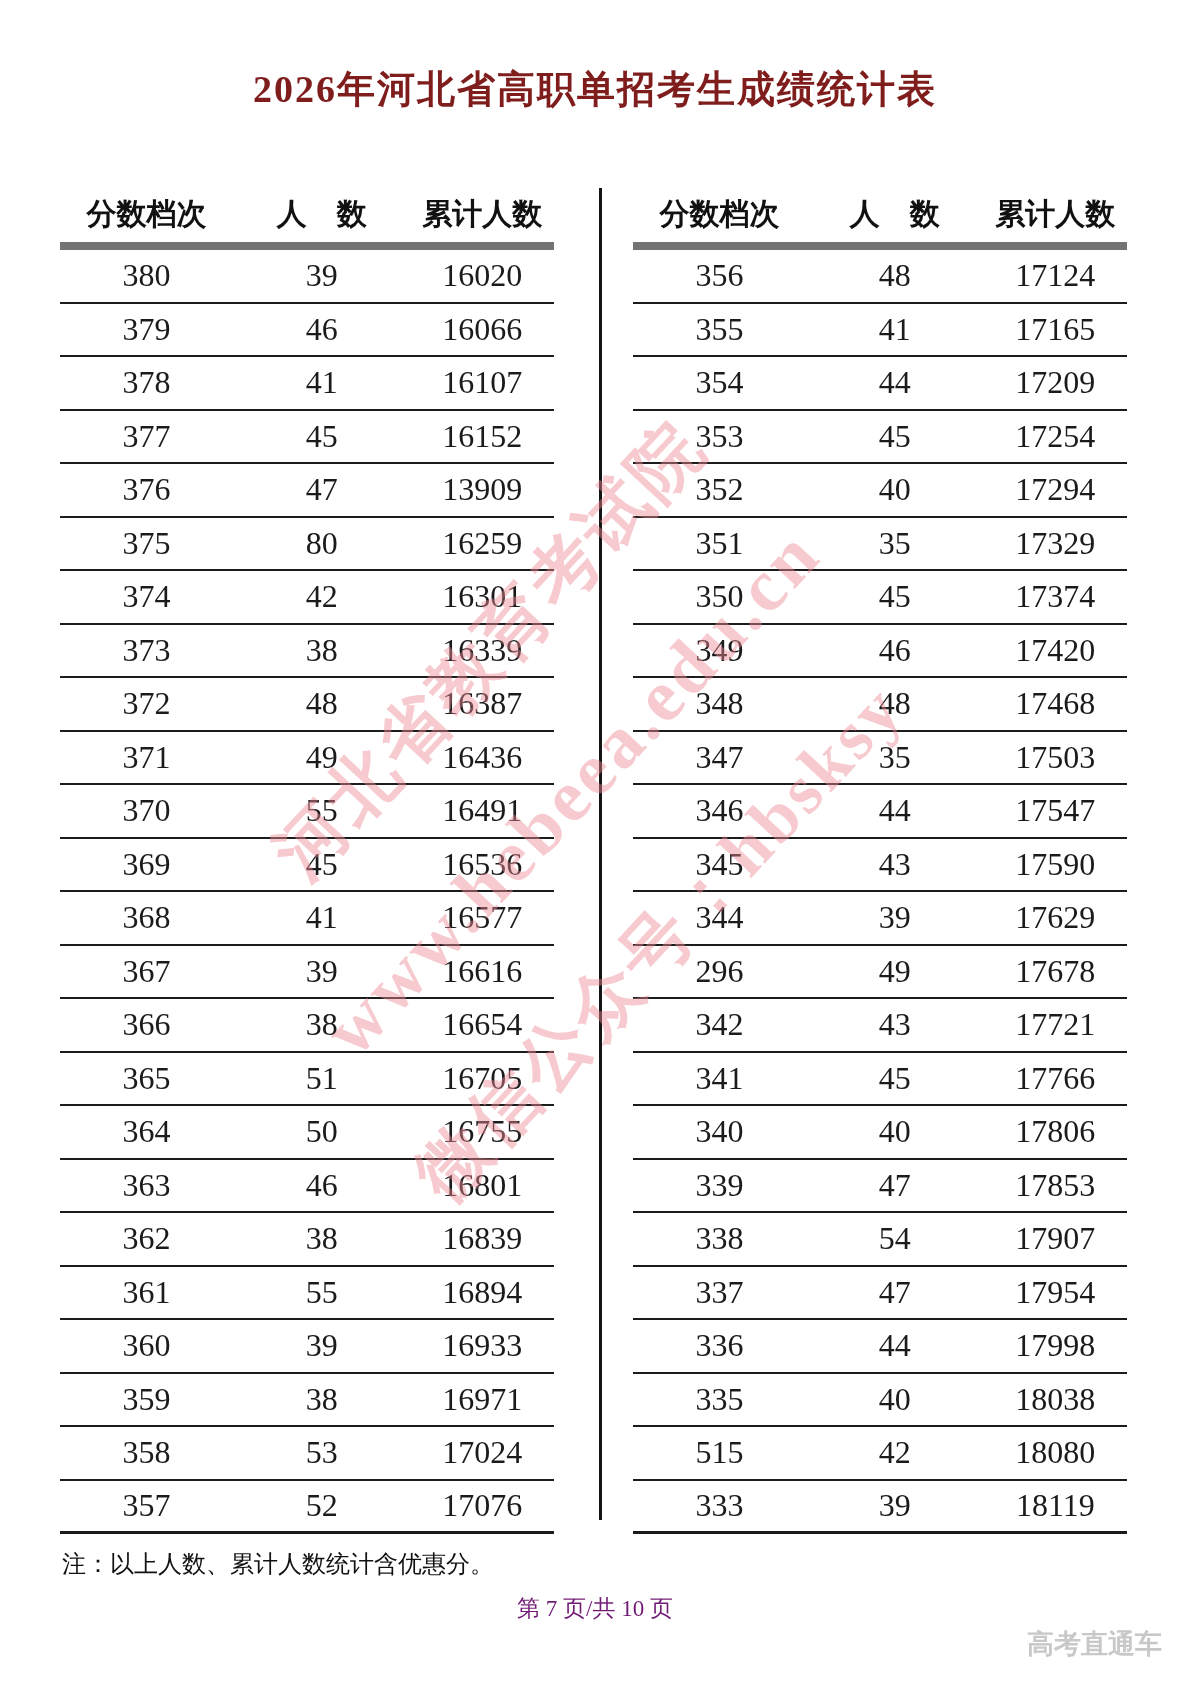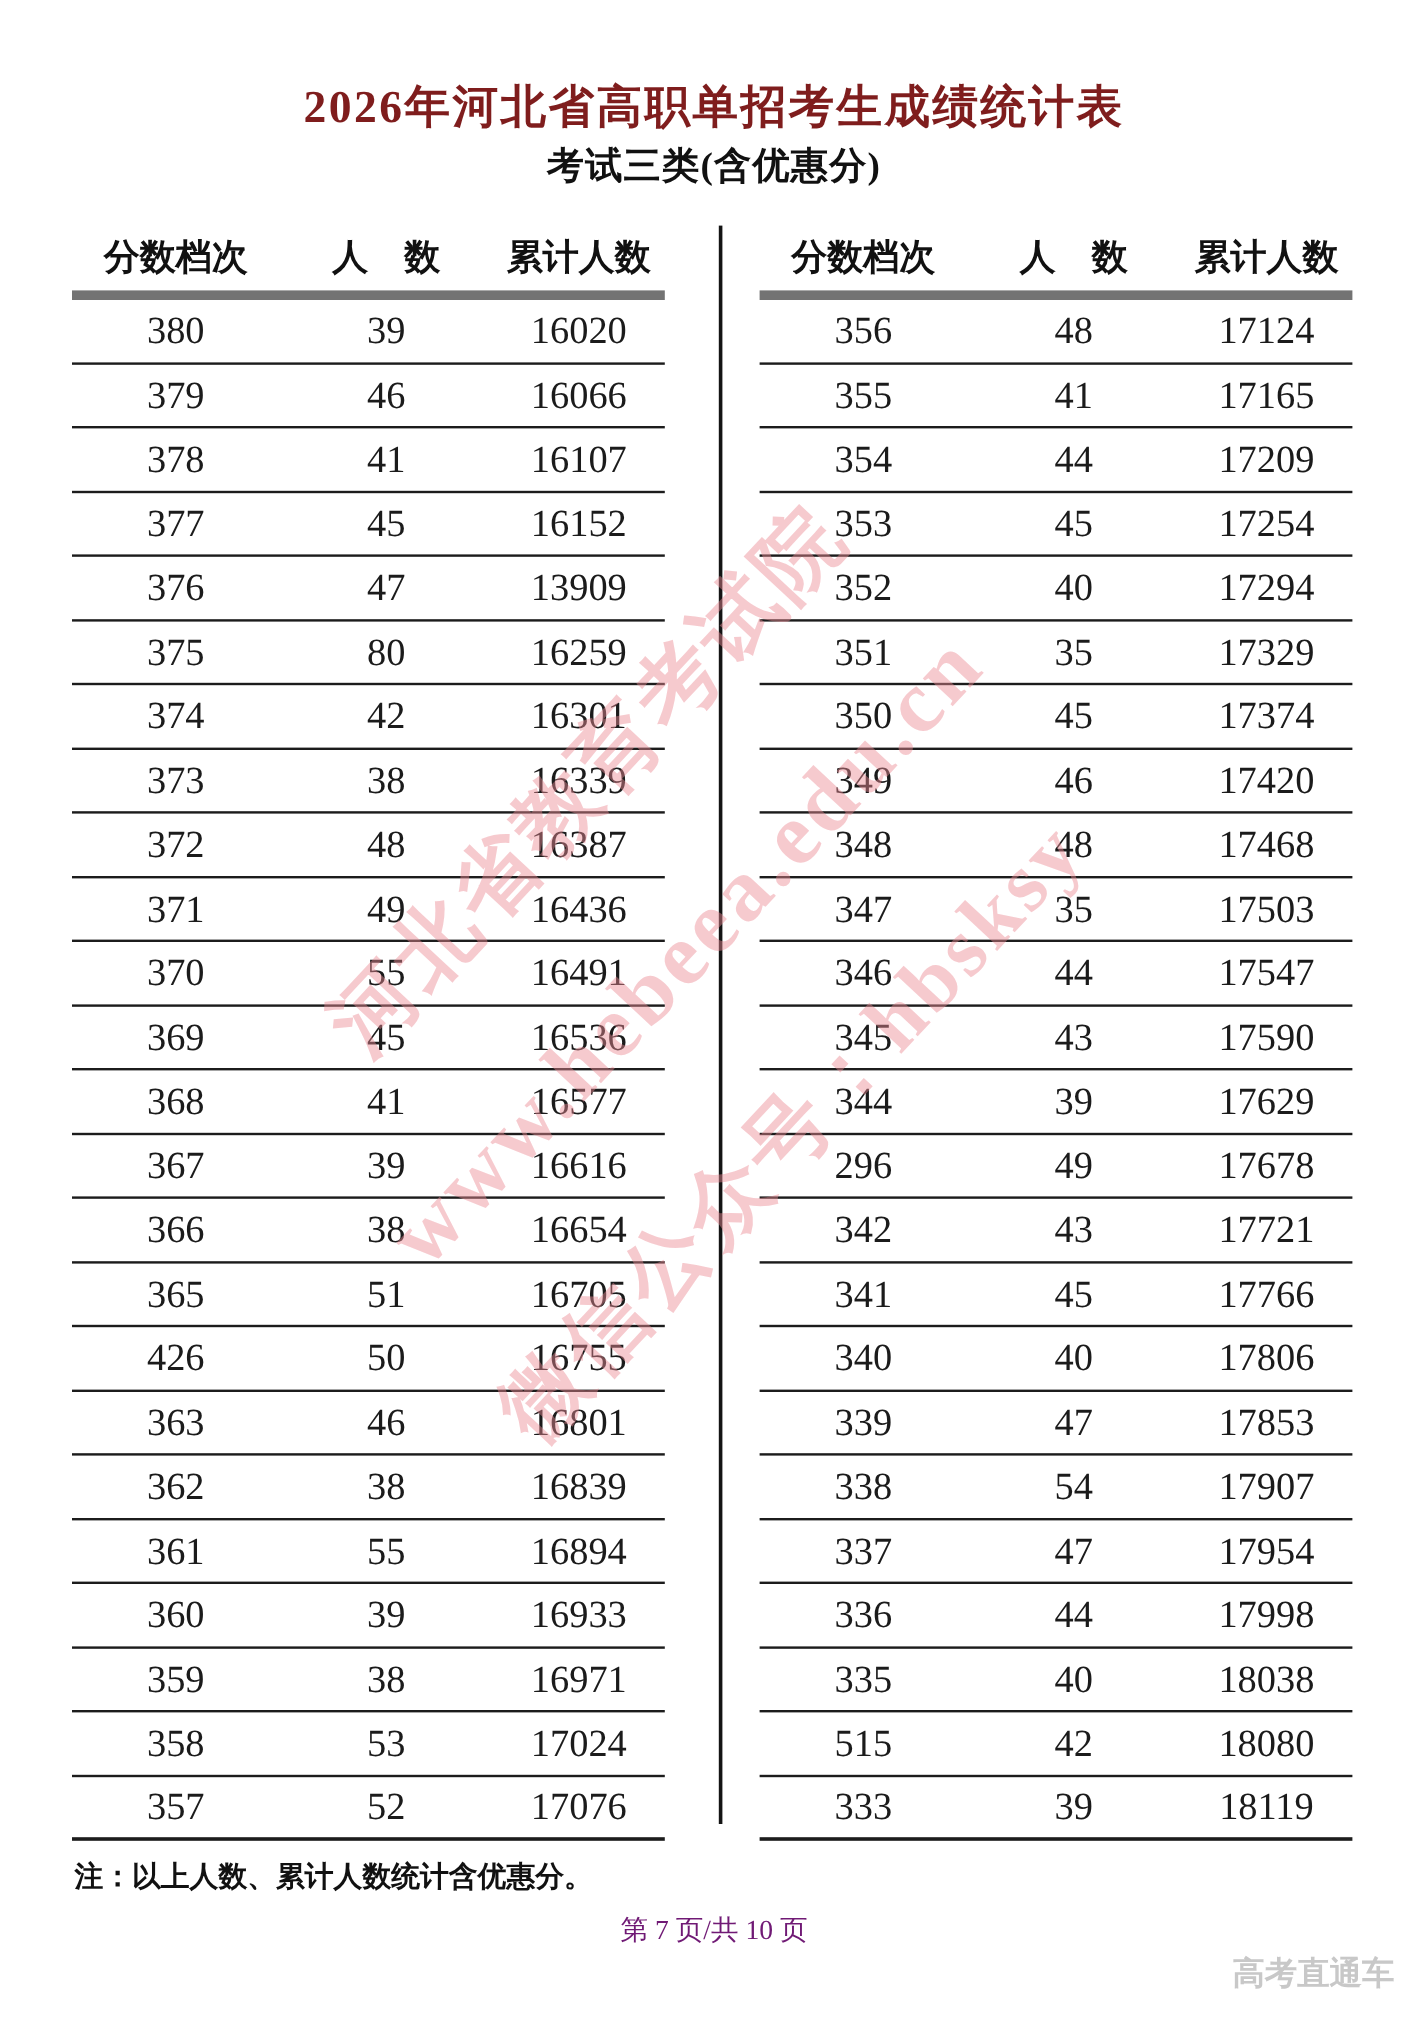--- a/index.html
+++ b/index.html
@@ -104,21 +104,21 @@
   .wm2 { left: 572px; top: 792px; font-size: 74px; }
   .wm3 { left: 660px; top: 942px; font-size: 70px; }
 
   
   .note {
     position: absolute;
     left: 62px;
     top: 1548px;
     font-family: "Liberation Sans", "DejaVu Sans", sans-serif;
     font-size: 24px;
-    font-weight: bold;
+    font-weight: normal;
     color: #111;
   }
   .pagenum {
     position: absolute;
     top: 1593px; left: 0;
     width: 100%;
     text-align: center;
     font-size: 23px;
     color: #701a75;
   }
@@ -137,21 +137,20 @@
 
 <div class="page">
 
   <div class="watermark">
     <span class="wm-line wm1" style="color: rgb(236, 139, 149);">河北省教育考试院</span>
     <span class="wm-line wm2" style="color: rgb(236, 139, 149);">www.hebeea.edu.cn</span>
     <span class="wm-line wm3" style="color: rgb(236, 139, 149);">微信公众号：hbsksy</span>
   </div>
 
   <h1 class="title">2026年河北省高职单招考生成绩统计表</h1>
-  <h2 class="subtitle">考试三类(含优惠分)</h2>
 
   <div class="scoretable left">
     <div class="thead">
       <span class="tcell">分数档次</span>
       <span class="tcell">人　数</span>
       <span class="tcell">累计人数</span>
     </div>
     <div class="tbody">
         <div class="trow">
           <span class="tcell">380</span>
@@ -227,21 +226,21 @@
           <span class="tcell">366</span>
           <span class="tcell">38</span>
           <span class="tcell">16654</span>
         </div>
         <div class="trow">
           <span class="tcell">365</span>
           <span class="tcell">51</span>
           <span class="tcell">16705</span>
         </div>
         <div class="trow">
-          <span class="tcell">426</span>
+          <span class="tcell">364</span>
           <span class="tcell">50</span>
           <span class="tcell">16755</span>
         </div>
         <div class="trow">
           <span class="tcell">363</span>
           <span class="tcell">46</span>
           <span class="tcell">16801</span>
         </div>
         <div class="trow">
           <span class="tcell">362</span>

